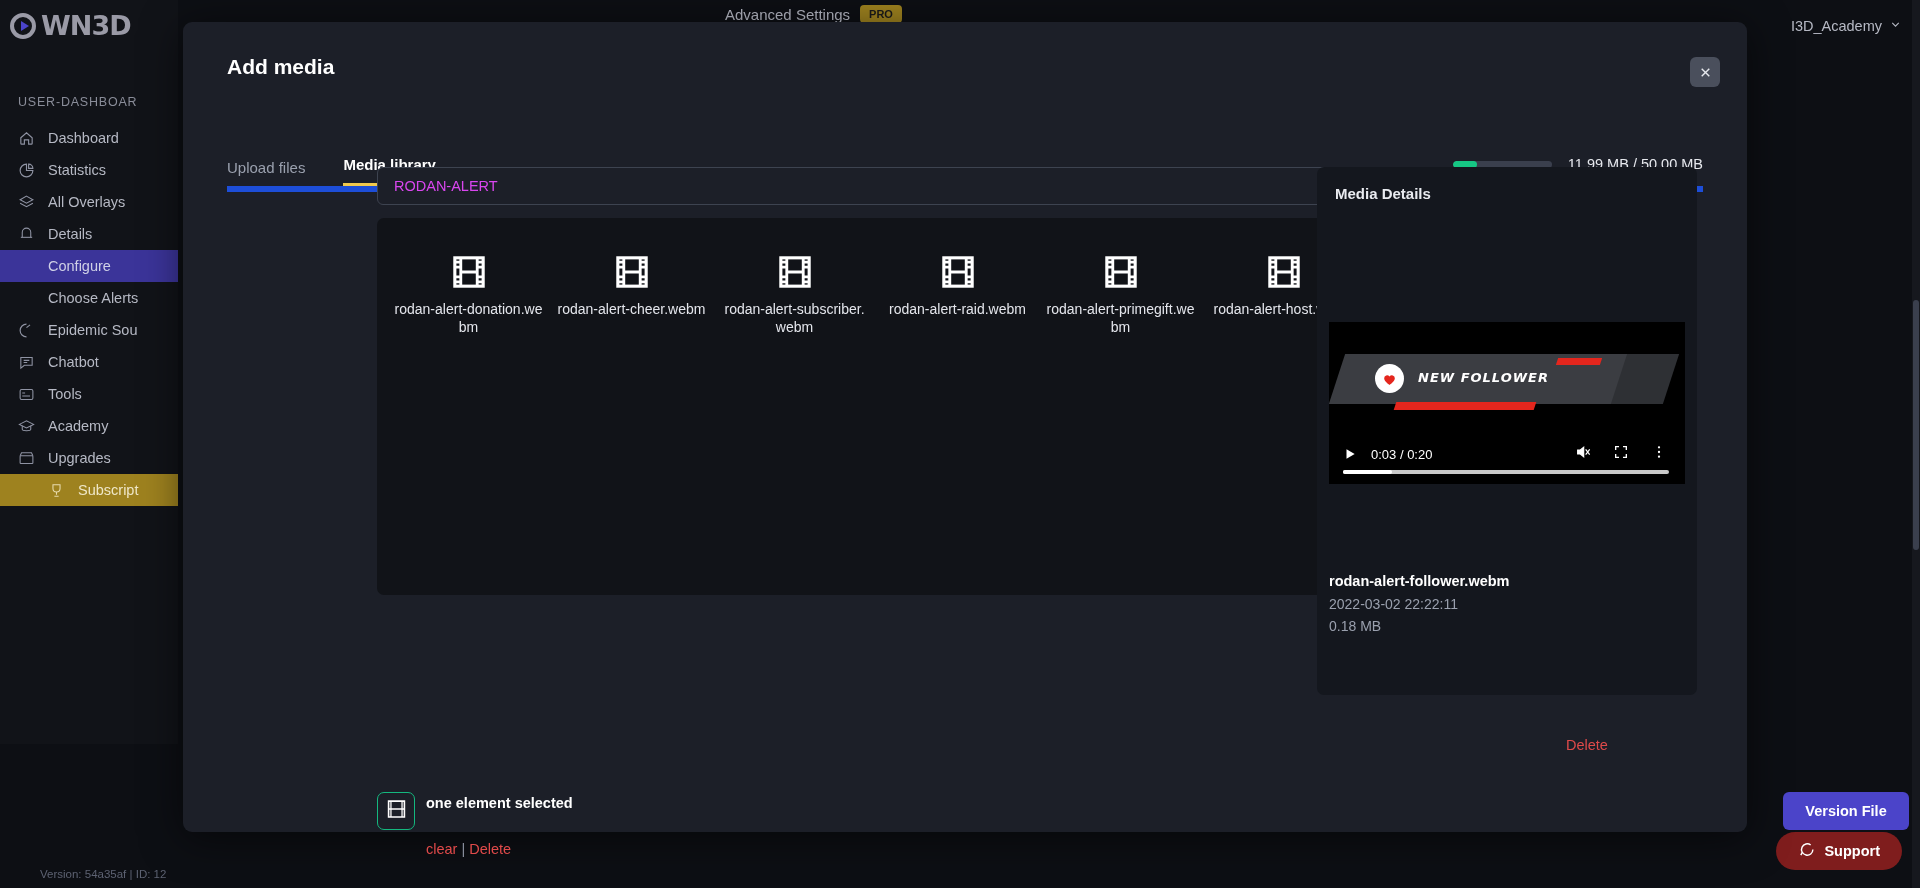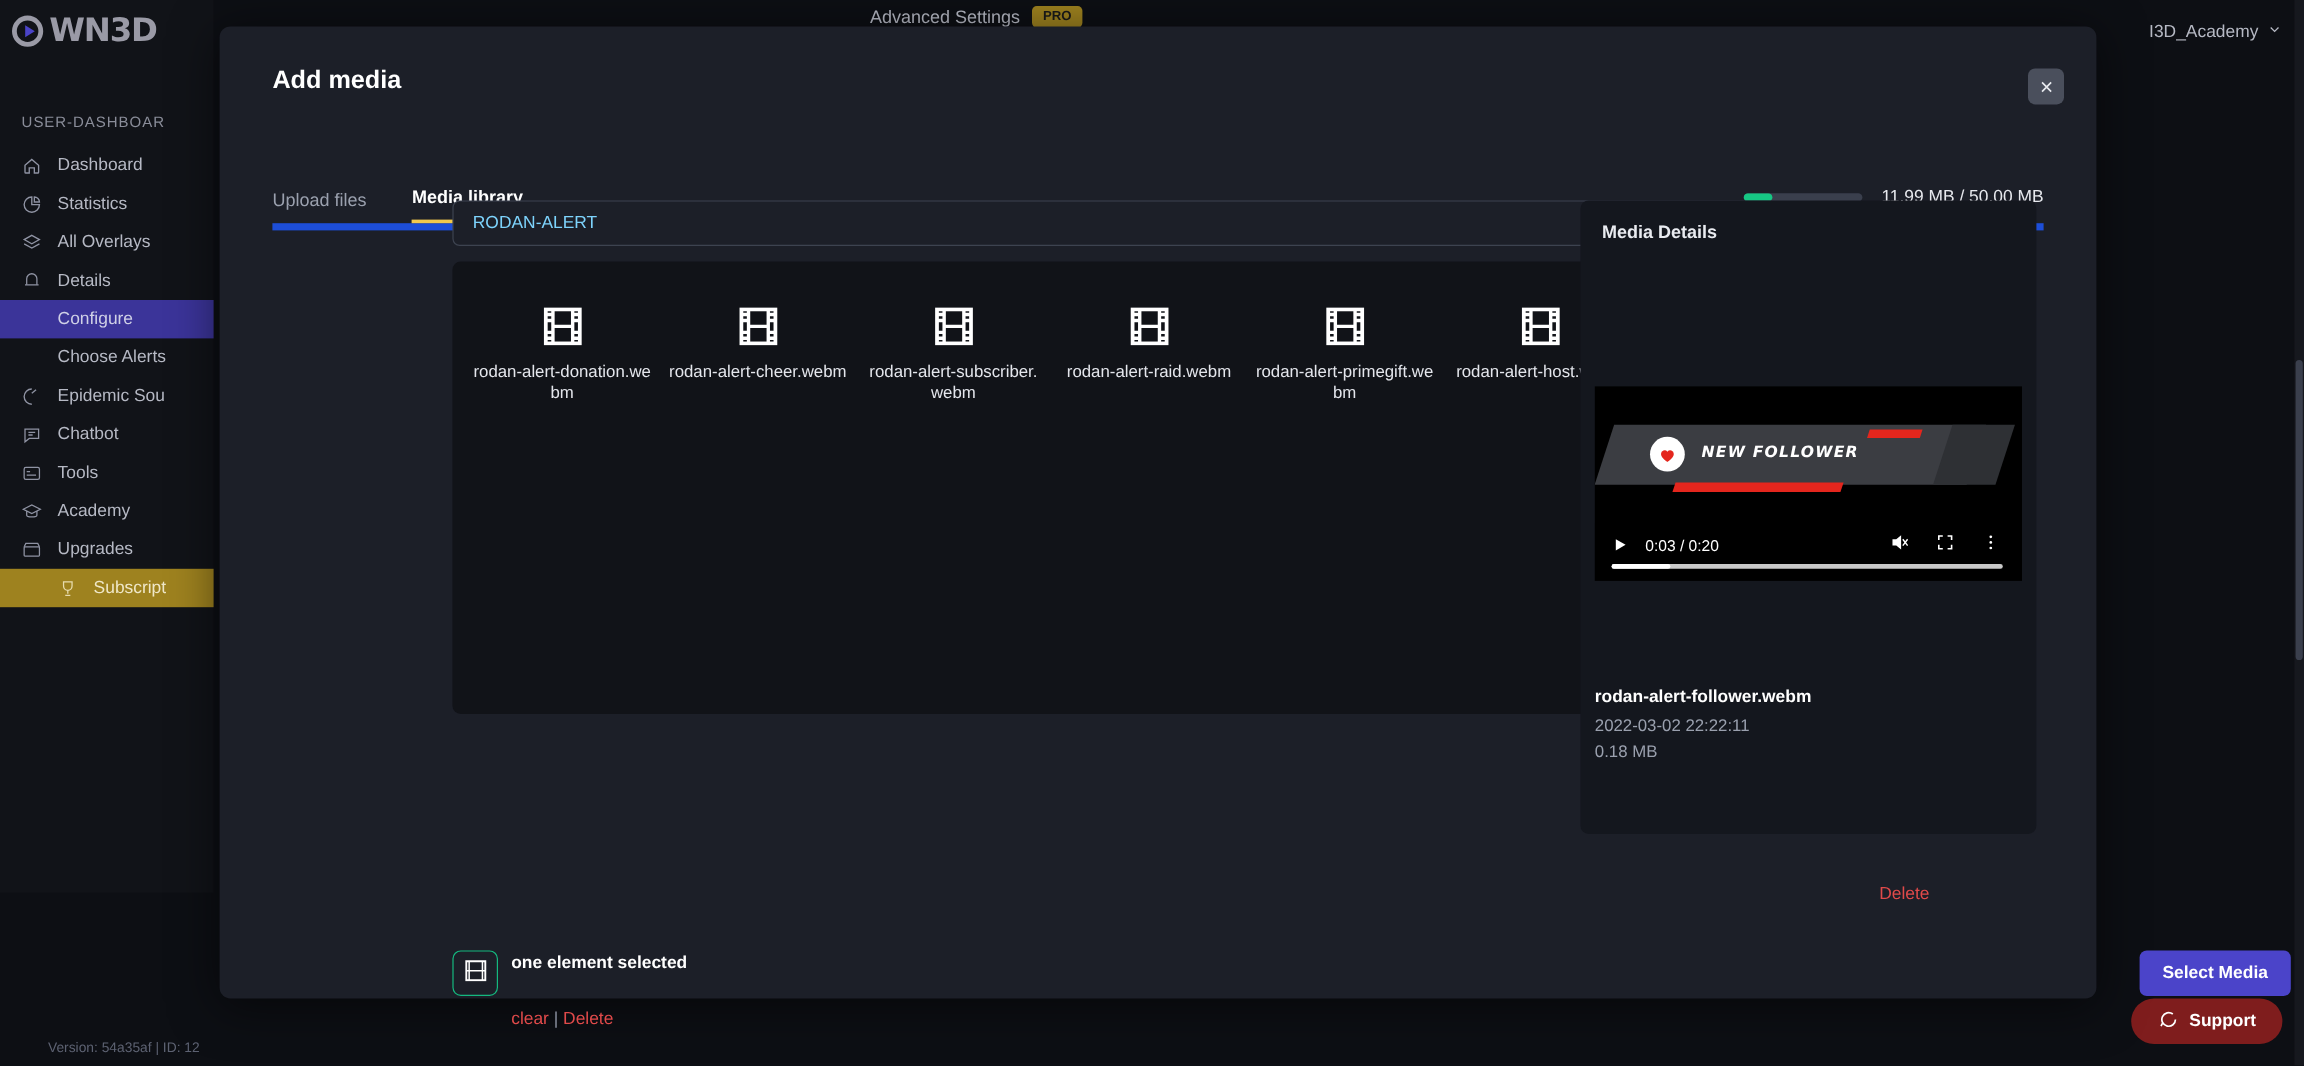--- a/index.html
+++ b/index.html
@@ -143,21 +143,21 @@
     position: absolute; left: 194px; top: 145px;
     width: 1140px; height: 38px;
   }
   #search-box {
     width: 100%; height: 100%;
     background: #1c1f28; border: 1px solid #3d4350; border-radius: 6px;
     display: flex; align-items: center; padding: 0 16px;
   }
   #search-input {
     flex: 1; background: transparent; border: none; outline: none;
-    color: #7dd3fc; font-size: 14.5px; font-family: inherit;
+    color: #d946ef; font-size: 14.5px; font-family: inherit;
   }
   #search-icon { width: 19px; height: 19px; color: #d3d7e0; }
 
   
   #grid-panel {
     position: absolute; left: 194px; top: 196px;
     width: 1140px; height: 377px;
     background: #111318; border-radius: 7px;
     padding: 18px 10px;
   }
@@ -612,14 +612,14 @@
       </span>
     </div>
     <div id="sel-texts">
       <div id="sel-label">one element selected</div>
       <div id="sel-actions">
         <span class="lnk-clear">clear</span><span class="sep">|</span><span class="lnk-del">Delete</span>
       </div>
     </div>
   </div>
 
-  <div id="select-file-btn">Select Media</div>
+  <div id="select-file-btn">Version File</div>
 </div>
 
 </body></html>

